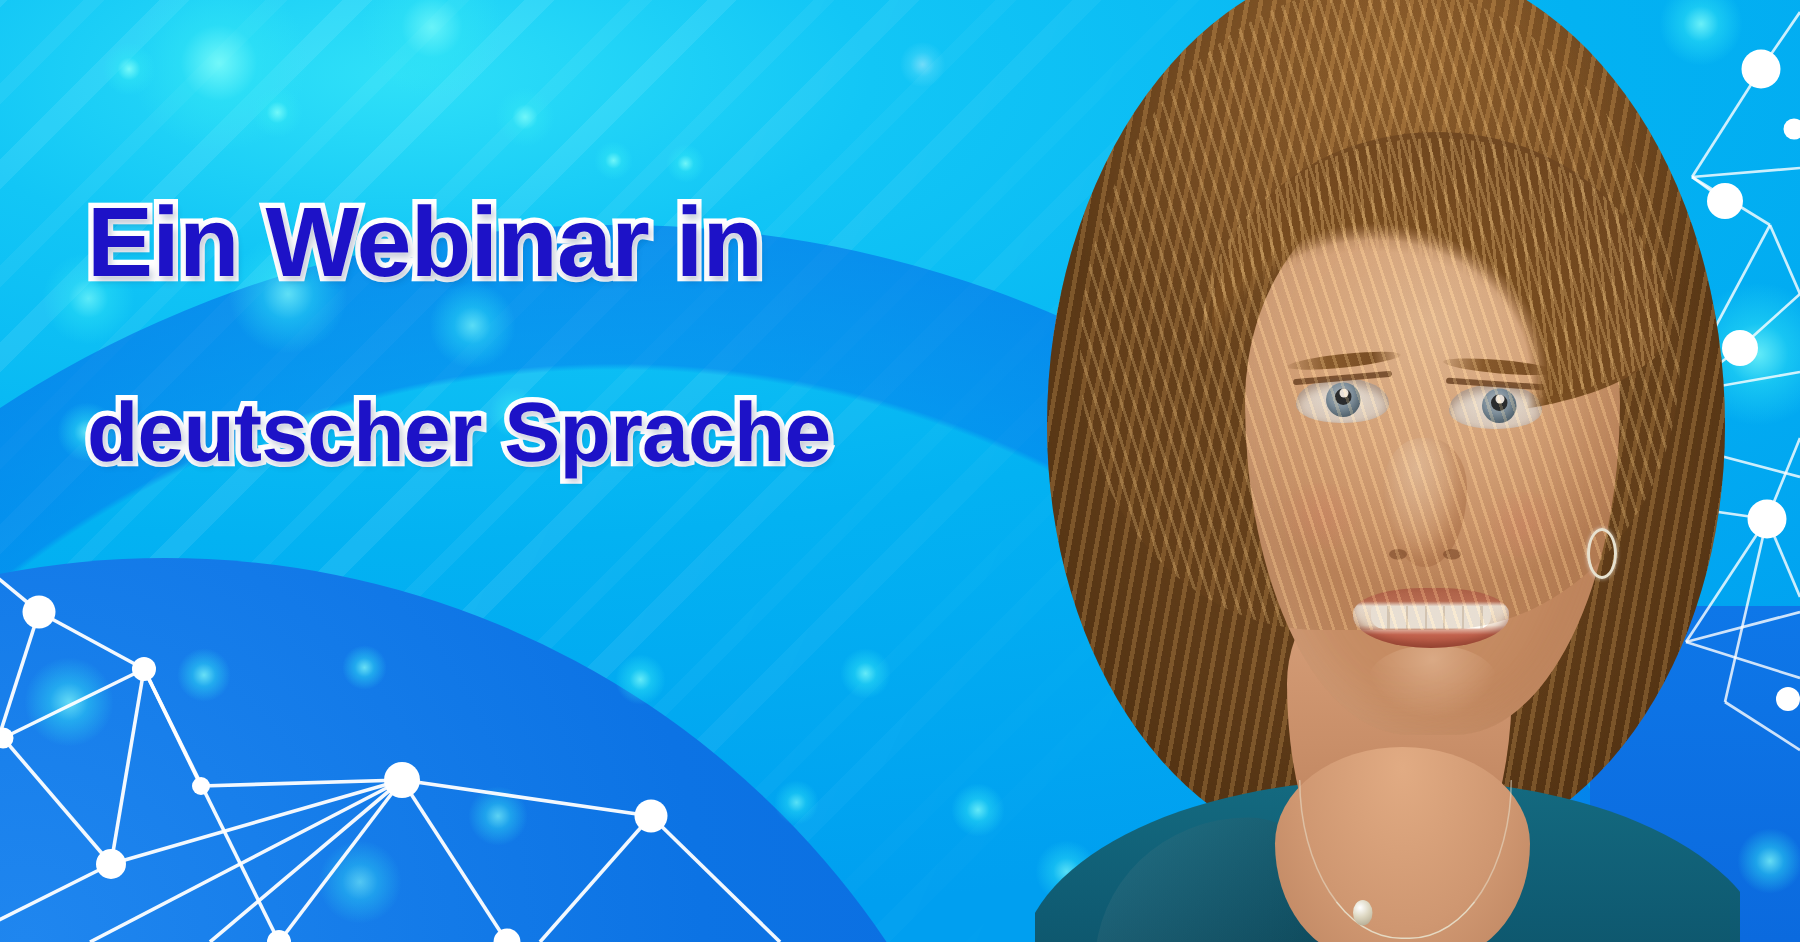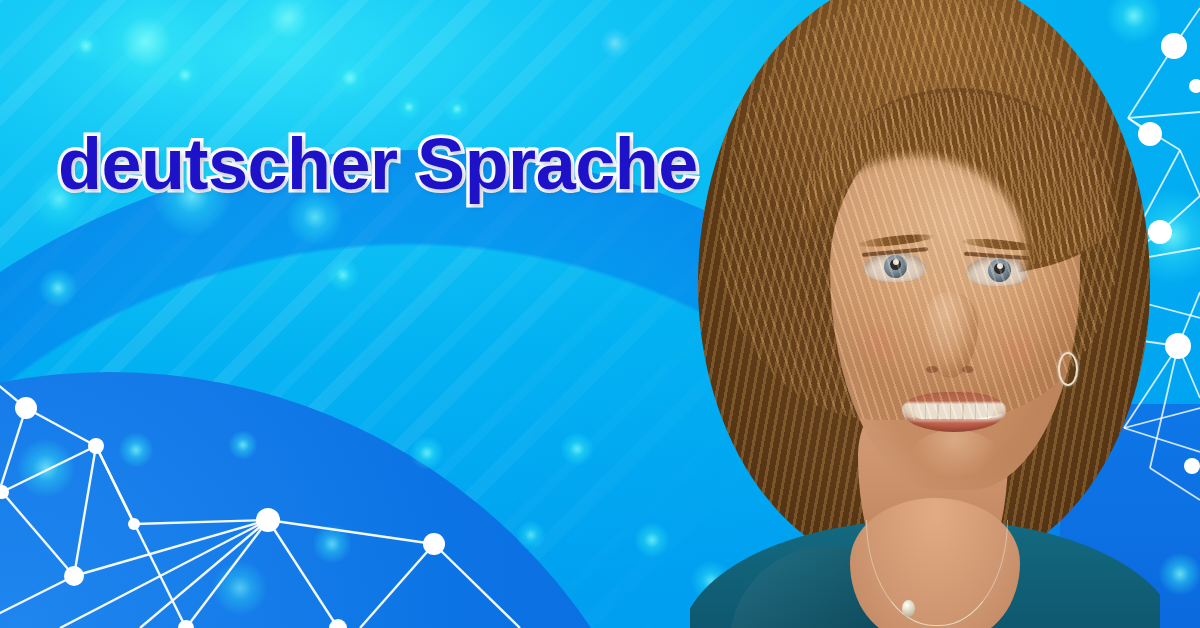--- a/index.html
+++ b/index.html
@@ -242,21 +242,21 @@
     color:#1d12c7;
     margin:0 0 66px 0;
     white-space:nowrap;
     -webkit-text-stroke:7px #ffffff;
     paint-order:stroke fill;
     text-shadow:
       0 0 1px #ffffff,
       2px 3px 5px rgba(10,40,90,.25);
   }
   .line:last-child{margin-bottom:0;}
-  .line.l2{font-size:72px;}
+  .line.l2{font-size:56px;}
 </style>
 </head>
 <body>
 
 <div class="banner">
 
   <div class="bg-base"></div>
   <div class="bg-stripes"></div>
   <div class="bg-arc"></div>
   <div class="bg-sphere"></div>
@@ -390,16 +390,17 @@
       <div class="ph teeth"></div>
 
       <div class="ph fringe"></div>
       <div class="ph fringe-sweep"></div>
       <div class="ph hair-strands2"></div>
       <div class="ph earring"></div>
     </div>
   </div>
 
   <div class="headline">
+    <div class="line l1">Ein Webinar in</div>
     <div class="line l2">deutscher Sprache</div>
   </div>
 
 </div>
 
 </body></html>

